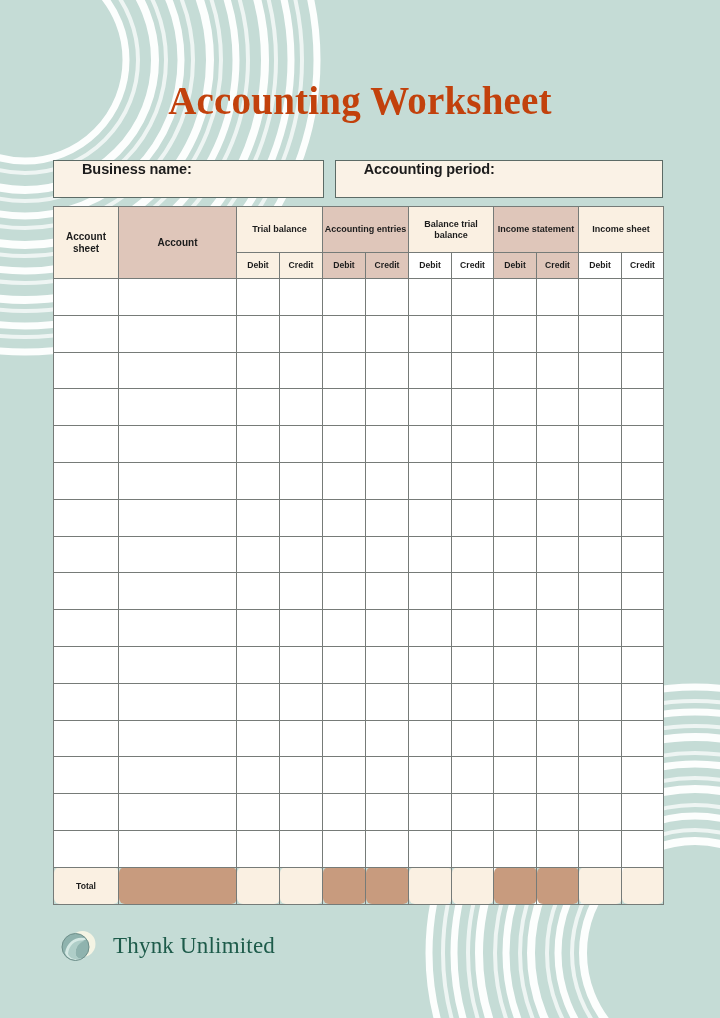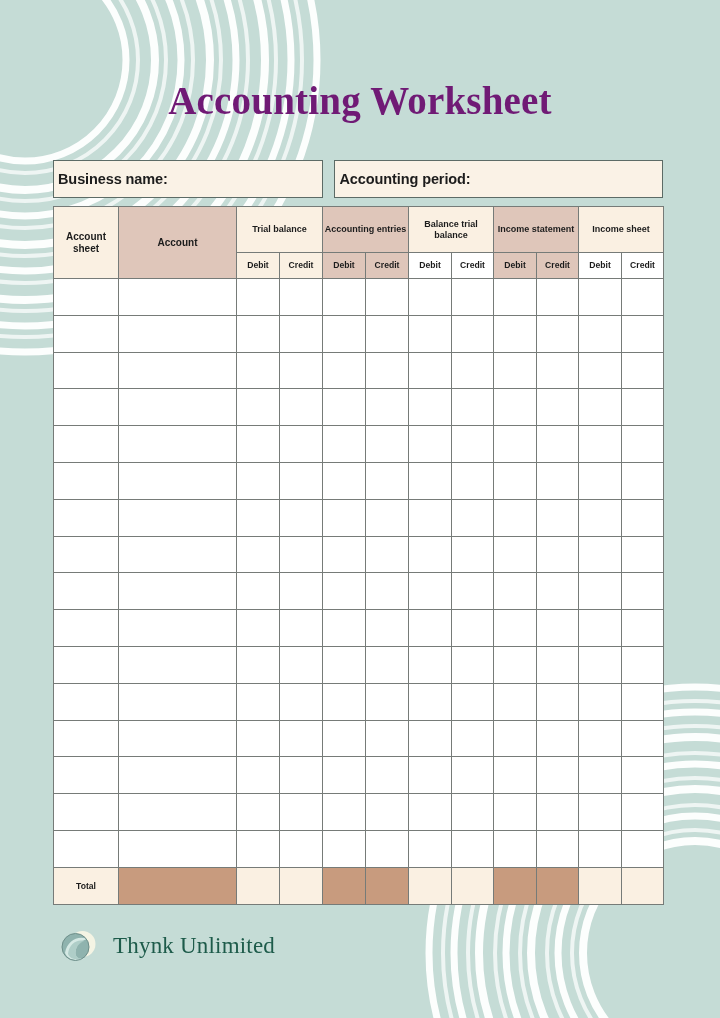--- a/index.html
+++ b/index.html
@@ -33,39 +33,38 @@
   .title {
     position: absolute;
     top: 78px;
     left: 0;
     width: 720px;
     text-align: center;
     font-family: "Liberation Serif", serif;
     font-weight: bold;
     font-size: 39px;
     letter-spacing: 0.2px;
-    color: #701a75;
+    color: #c2410c;
   }
 
   
   .fields {
     position: absolute;
     top: 160px;
     left: 53px;
     width: 610px;
     display: flex;
     gap: 11px;
   }
   .field {
     height: 38px;
     background: #faf2e6;
     border: 1.5px solid #5c6b66;
     display: flex;
-    align-items: center;
-    padding-left: 4px;
+    padding-left: 28px;
   }
   .field-business { width: 293px; }
   .field-period   { width: 356px; }
   .field-label {
     font-size: 14.5px;
     font-weight: bold;
     color: #1c1c1c;
     letter-spacing: -0.1px;
   }
 
@@ -93,21 +92,21 @@
   .sheet th.sub    { height: 26px; }
   .sheet th.tall   { height: 72px; }
   .sheet th.acct   { font-size: 10px; }
 
   .c-cream { background: #faf0e2 !important; }
   .c-tan   { background: #dfc6ba !important; }
   .c-white { background: #ffffff !important; }
 
   .row-cell { height: 36.8px; background: #ffffff; }
 
-  .total-row td { height: 37px; }
+  .total-row td { height: 37px; border-radius: 6px; }
   .t-label { background: #faf0e2 !important; font-size: 9.5px; }
   .t-dark  { background: #c89b7e !important; }
   .t-cream { background: #faf0e2 !important; }
 
   
   .footer {
     position: absolute;
     top: 925px;
     left: 58px;
     display: flex;

